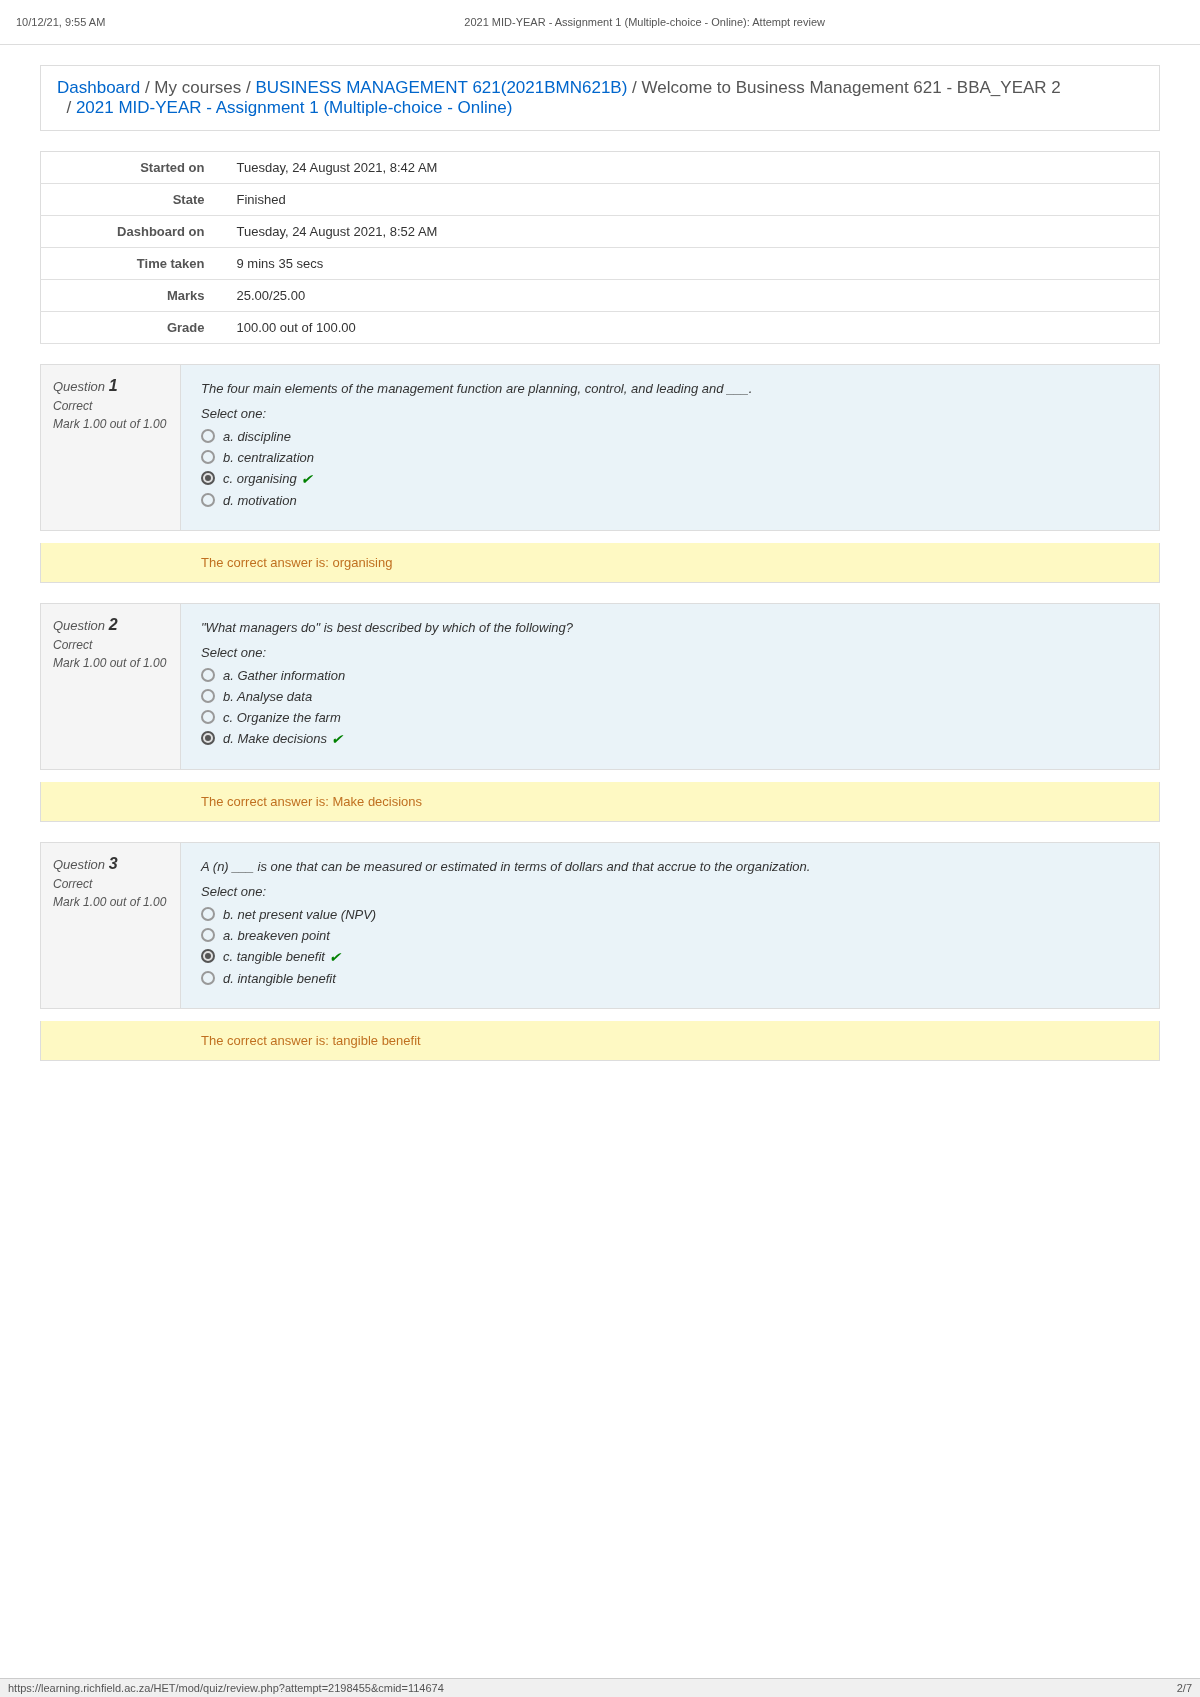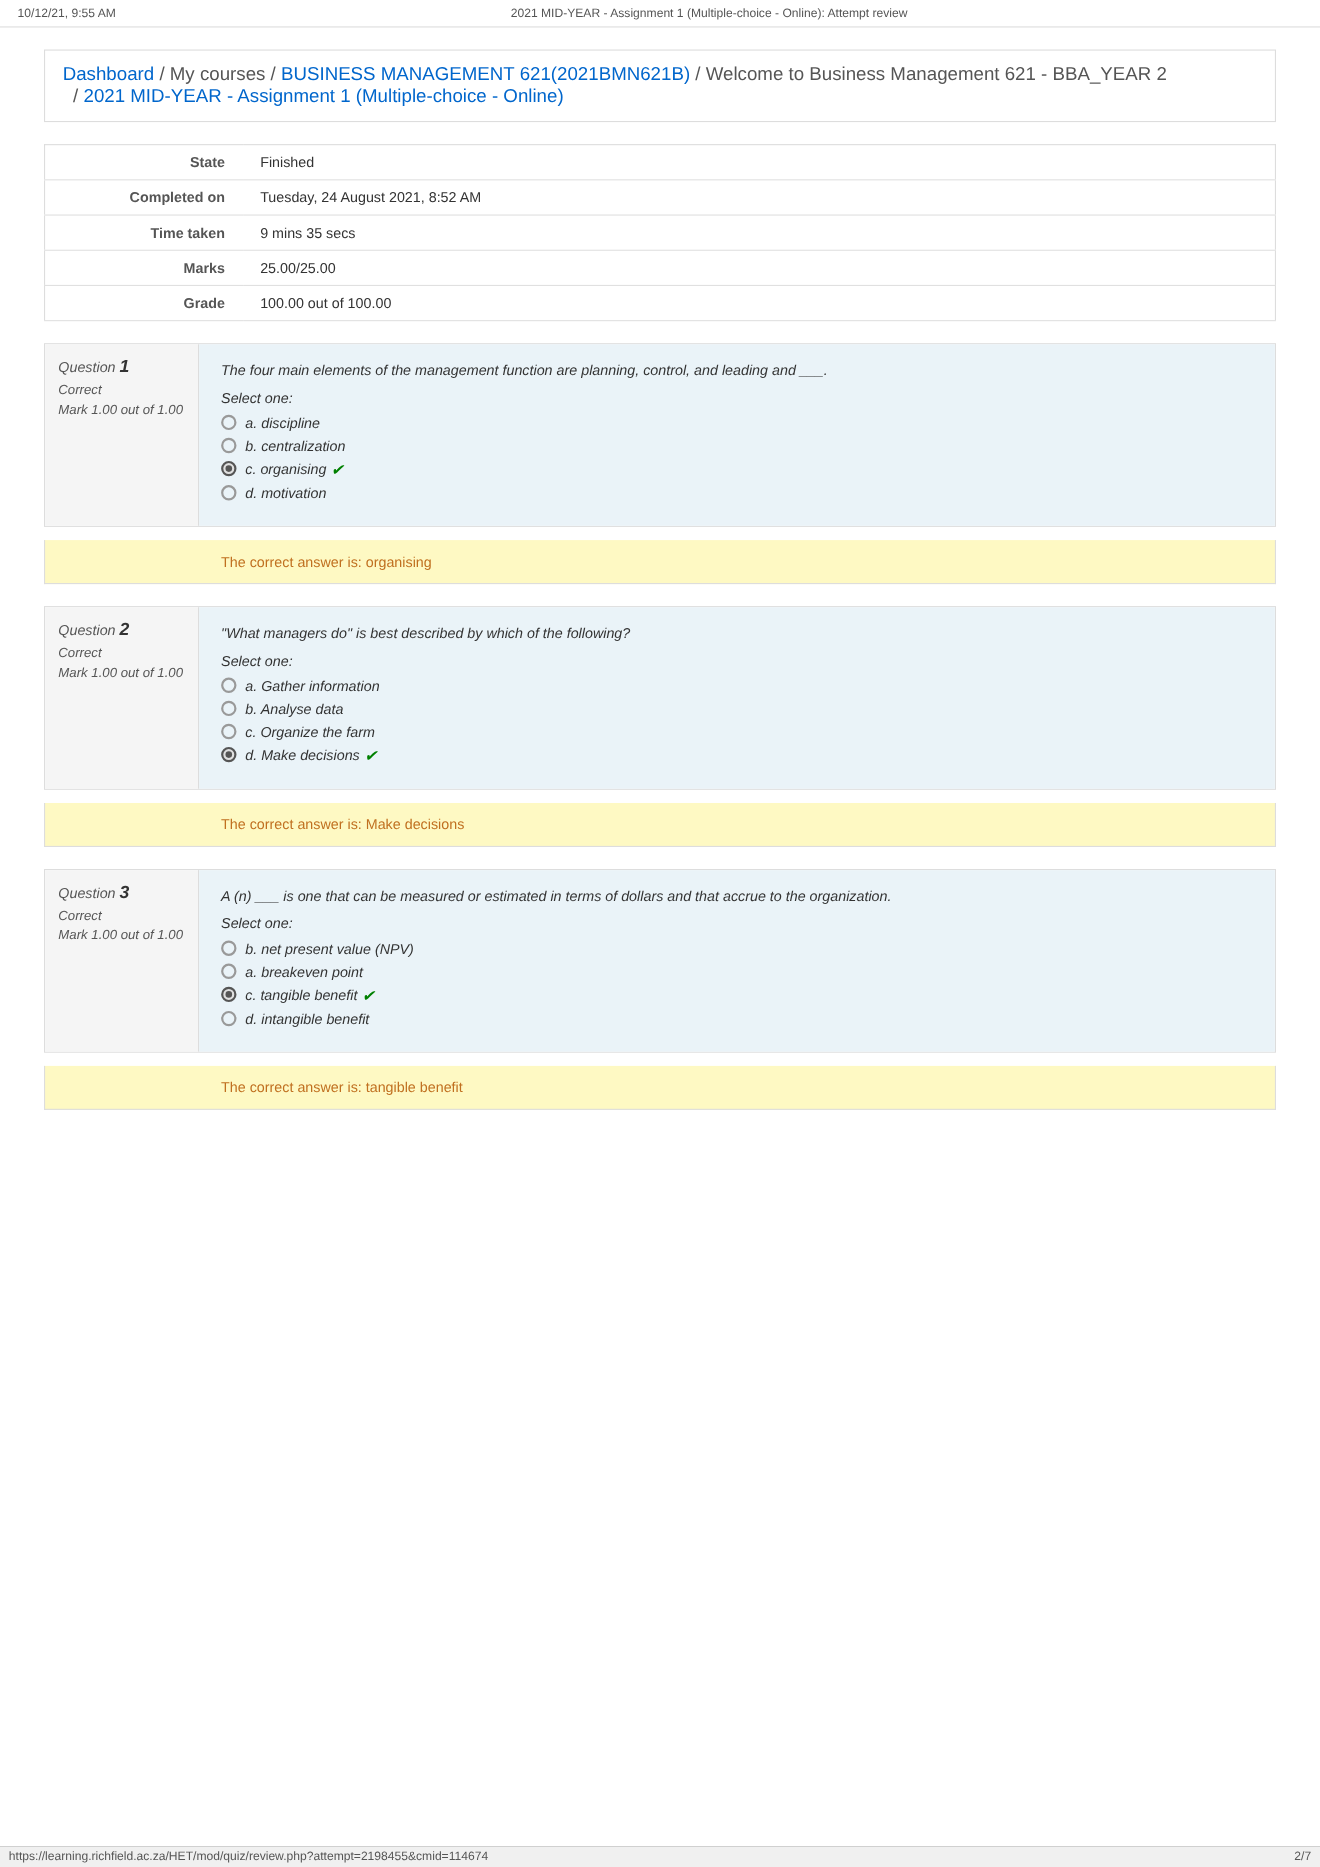--- a/index.html
+++ b/index.html
@@ -6,21 +6,21 @@
     body {
       font-family: Arial, sans-serif;
       font-size: 13px;
       color: #333;
       background: #fff;
       width: 1200px;
     }
     .top-bar {
       font-size: 11px;
       color: #555;
-      padding: 6px 16px;
+      padding: 16px 16px;
       border-bottom: 1px solid #ddd;
       display: flex;
       justify-content: space-between;
     }
     .main-content {
       margin: 20px 40px;
     }
     .breadcrumb {
       background: #fff;
       border: 1px solid #ddd;
@@ -174,26 +174,30 @@
   <div class="breadcrumb">
     <a>Dashboard</a>
     <span> / My courses / </span>
     <a>BUSINESS MANAGEMENT 621(2021BMN621B)</a>
     <span> / Welcome to Business Management 621 - BBA_YEAR 2<br>&nbsp;&nbsp;/ </span>
     <a>2021 MID-YEAR - Assignment 1 (Multiple-choice - Online)</a>
   </div>
 
   <table class="summary-table">
     <tbody>
+        <tr>
+      <td>Started on</td>
+      <td>Tuesday, 24 August 2021, 8:42 AM</td>
+    </tr>
     <tr>
       <td>State</td>
       <td>Finished</td>
     </tr>
     <tr>
-      <td>Completed on</td>
+      <td>Dashboard on</td>
       <td>Tuesday, 24 August 2021, 8:52 AM</td>
     </tr>
     <tr>
       <td>Time taken</td>
       <td>9 mins 35 secs</td>
     </tr>
     <tr>
       <td>Marks</td>
       <td>25.00/25.00</td>
     </tr>

